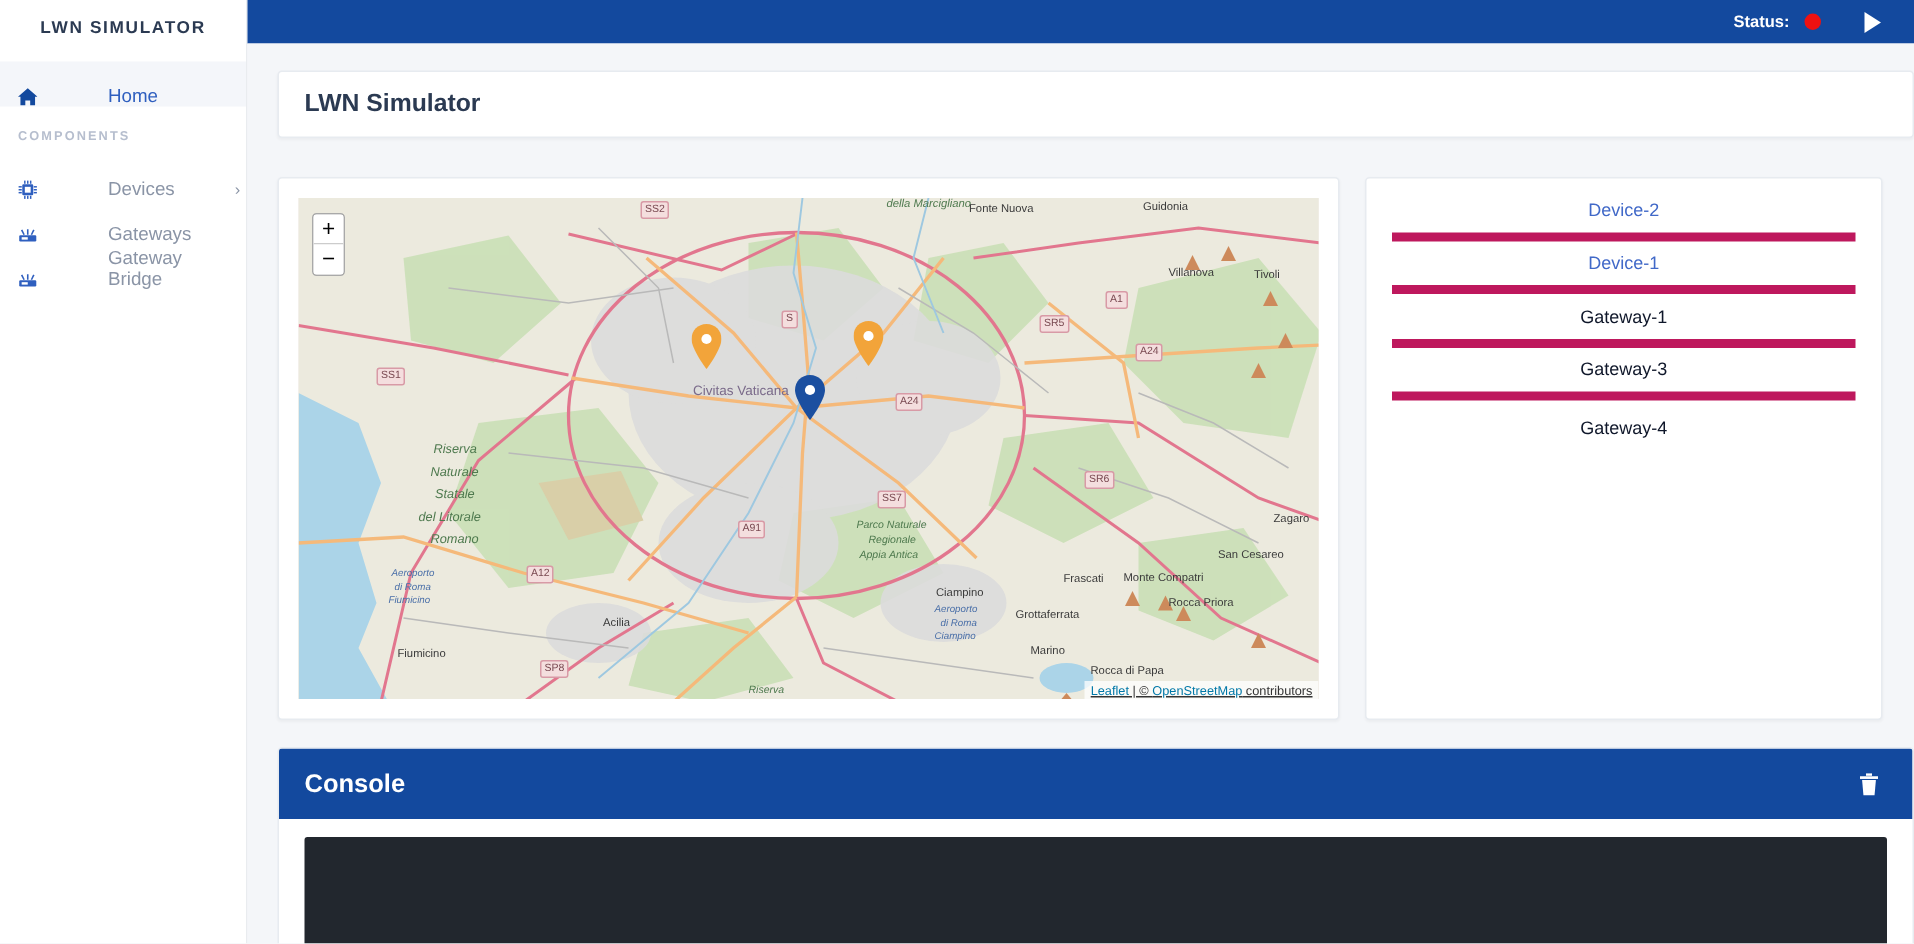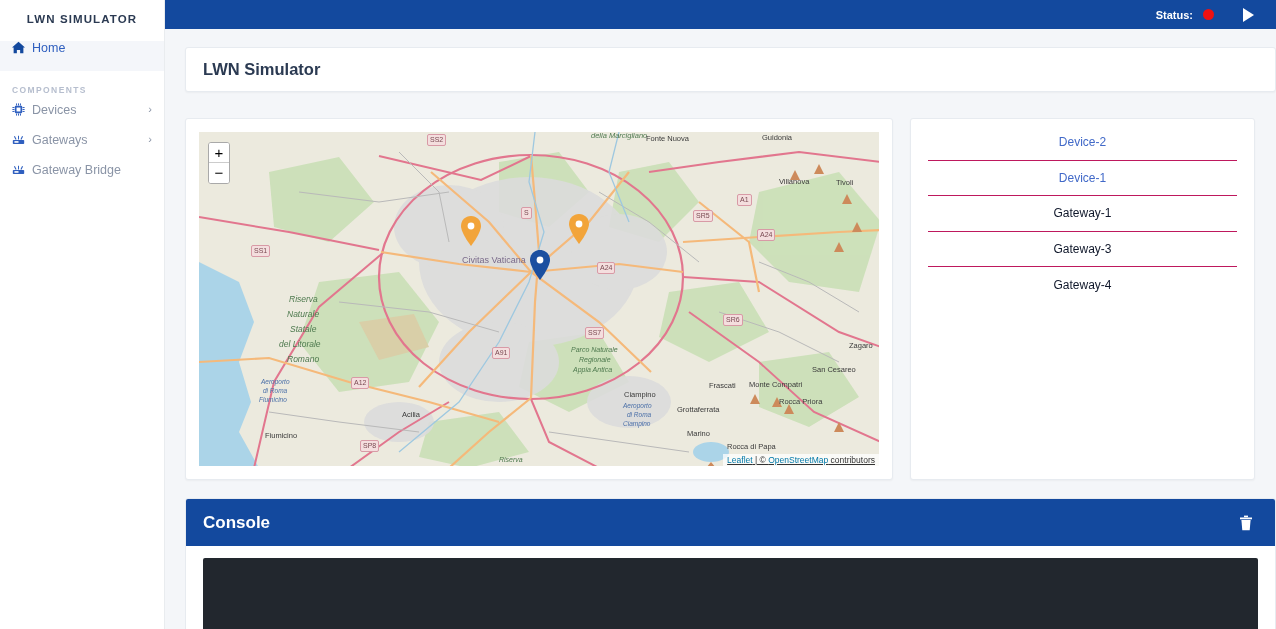--- a/index.html
+++ b/index.html
@@ -18,24 +18,25 @@
     background: #ffffff;
     border-right: 1px solid #e9ecef;
   }
   .brand {
     height: 29px; display: flex; align-items: center; justify-content: center;
     font-size: 11.5px; font-weight: bold; letter-spacing: 1.1px;
     color: #2b3a52; padding-top: 8px;
   }
   .brand-sep { height: 12px; }
   .nav-item {
-    display: flex; align-items: flex-start;
+    display: flex; align-items: flex-end;
     height: 30px; padding: 0 12px;
     font-size: 12.5px; color: #8a94a6; cursor: pointer;
     position: relative;
+    gap: 40px;
   }
   .nav-item.active { background: #f4f6fa; color: #2f5fbf; }
   .nav-item .ic {
     width: 20px; display: flex; align-items: center; justify-content: flex-start;
     color: #2f5fbf; flex: 0 0 20px;
   }
   .nav-item .lbl { flex: 1; }
   .nav-item.active .lbl { color: #2f5fbf; }
   .chev { color: #8a94a6; font-size: 11px; }
   .nav-section {
@@ -118,21 +119,21 @@
   .attrib a { color: #0078a8; text-decoration: none; }
 
   
   #list-card {
     position: absolute; left: 745px; top: 89px;
     width: 345px; height: 362px;
     padding: 6px 17px;
   }
   .node-row {
     height: 35.5px; display: flex; align-items: center; justify-content: center;
-    border-bottom: 1px solid #be185d; cursor: pointer;
+    border-bottom: 6px solid #be185d; cursor: pointer;
   }
   .node-row:last-of-type { border-bottom: none; }
   .node-row span { font-size: 12px; }
   .node-device span { color: #4169c8; }
   .node-gateway span { color: #0f172a; }
 
   
   #console-card {
     position: absolute; left: 20px; top: 469px;
     width: 1091px; height: 160px;

